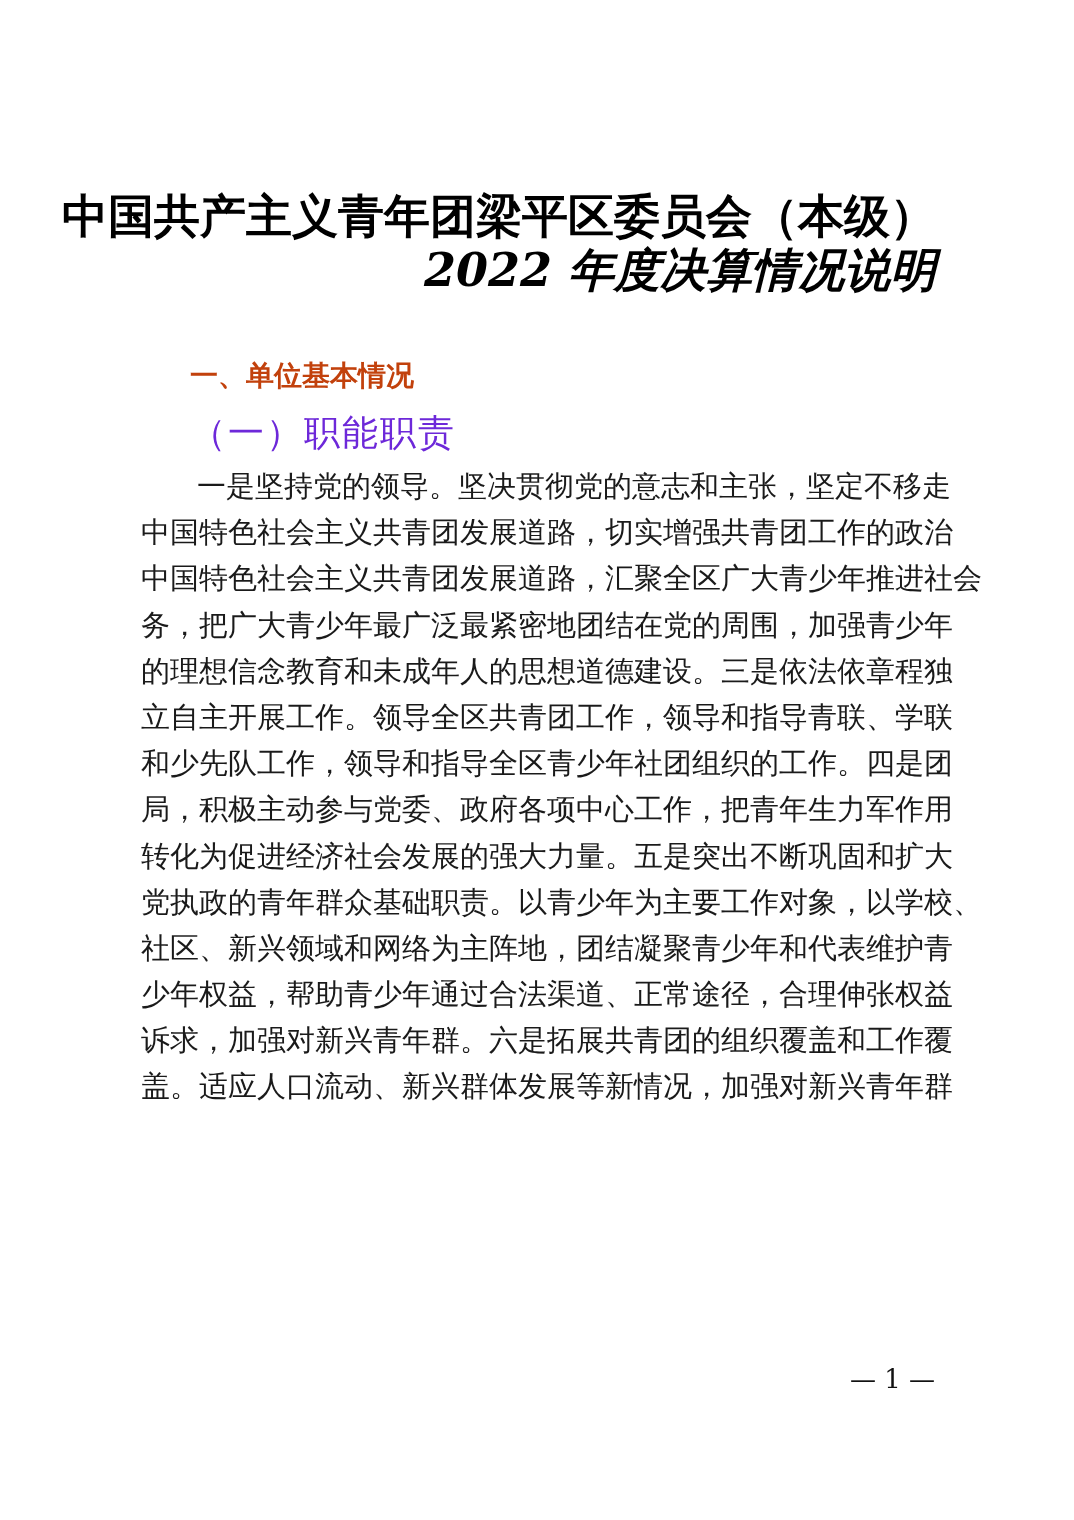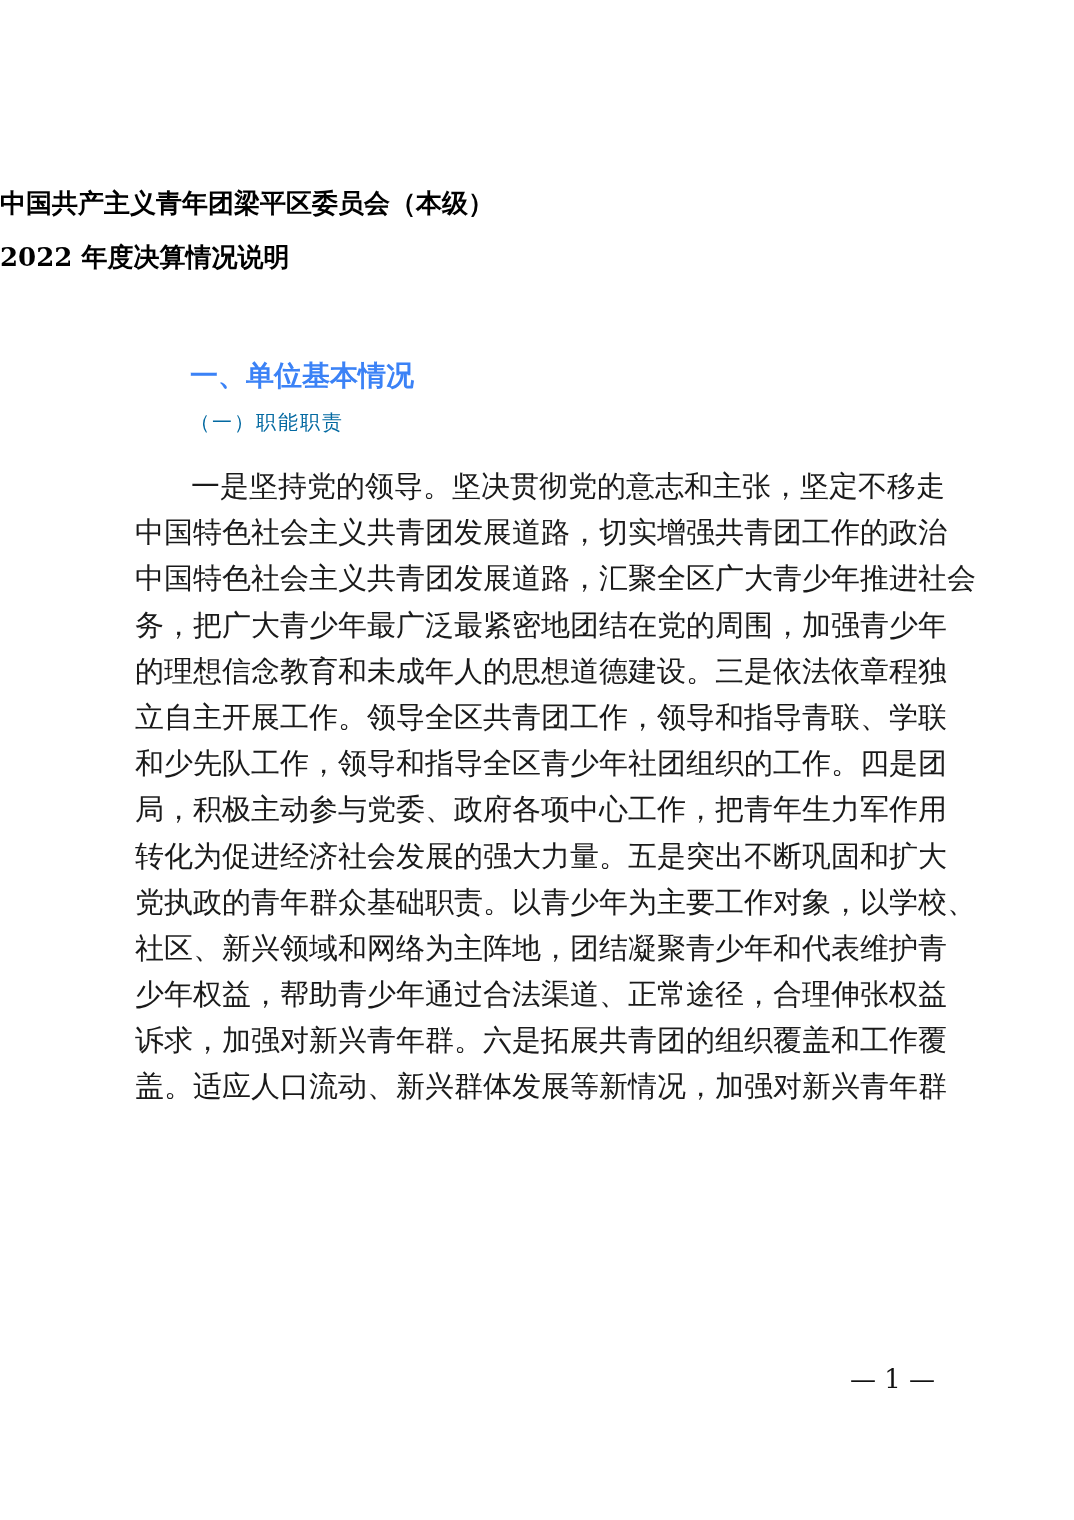--- a/index.html
+++ b/index.html
@@ -18,67 +18,68 @@
       position: absolute;
       left: 0; top: 0;
       width: 1074px;
       height: 1520px;
       background: #ffffff;
     }
     .title {
       position: absolute;
       left: 0;
       width: 936px;
-      text-align: left;
+      text-align: right;
       font-family: "DejaVu Serif", "Liberation Serif", serif;
       font-weight: bold;
-      font-size: 26px;
+      font-size: 46px;
       letter-spacing: 0px;
       color: #000000;
       white-space: nowrap;
     }
     .title.l1 { top: 186px; }
-    .title.l2 { top: 240px; }
+    .title.l2 { top: 240px; font-style: italic; }
 
     .heading1 {
       position: absolute;
       left: 190px;
       top: 357px;
       font-family: "DejaVu Sans", "Liberation Sans", sans-serif;
       font-weight: bold;
       font-size: 28px;
-      color: #3b82f6;
+      color: #c2410c;
       white-space: nowrap;
     }
     .heading2 {
       position: absolute;
       left: 190px;
       top: 409px;
       font-family: Liberation Sans, sans-serif;
-      font-size: 20px;
-      color: #0369a1;
+      font-size: 36px;
+      color: #6d28d9;
       white-space: nowrap;
       letter-spacing: 2px;
     }
     .body-text {
       position: absolute;
       left: 135px;
       top: 463px;
       width: 807px;
       font-family: "DejaVu Sans", "Liberation Sans", sans-serif;
       font-size: 29px;
       line-height: 46.2px;
       color: #1a1a1a;
     }
     .line {
       display: block;
       white-space: nowrap;
       text-align: justify;
       text-align-last: justify;
       height: 46.2px;
+      margin-left: 6px;
     }
     .line.indent {
       padding-left: 56px;
     }
     .page-number {
       position: absolute;
       left: 850px;
       top: 1364px;
       font-family: "DejaVu Serif", "Liberation Serif", serif;
       font-size: 26px;

